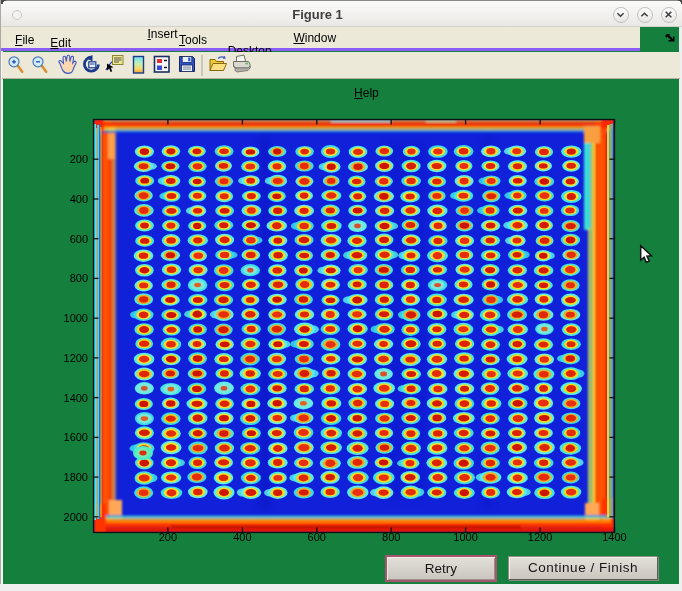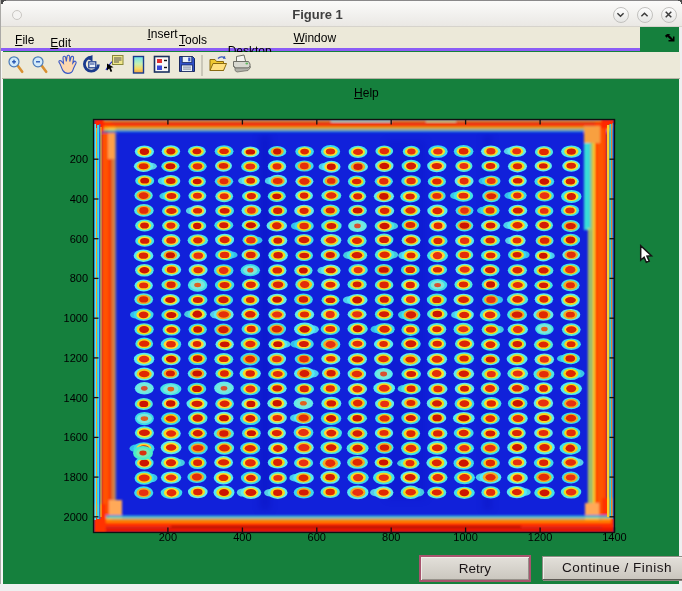--- a/index.html
+++ b/index.html
@@ -1,20 +1,20 @@
 <!DOCTYPE html>
 <html><head><meta charset="utf-8"><style>
 *{margin:0;padding:0;box-sizing:border-box}
 body{width:682px;height:591px;position:relative;overflow:hidden;background:#efeff0;font-family:"Liberation Sans",sans-serif}
 #win{position:absolute;left:0;top:0;width:682px;height:584px;background:#15803d;border-left:1px solid #aaa9a6;border-right:3px solid #efeff0;box-shadow:inset 1px 0 0 #f6f6f5,inset 2px 0 0 #f6f6f5;}
 #titlebar{position:absolute;left:0;top:0;width:682px;height:27px;background:linear-gradient(#fbfbfa,#eae8e4);border-top:1px solid #8a898a;border-bottom:1px solid #d6d3cc;}
 #title{position:absolute;left:0;top:5.5px;width:633px;text-align:center;font-weight:bold;font-size:13px;color:#3f3f3f;}
 #menubar{position:absolute;left:0;top:27px;width:639px;height:24px;background:#ece9d9;border-bottom:3px solid #8b5cf6;font-size:12px;color:#000;}
 #toolbar{position:absolute;left:1px;top:52px;width:678px;height:27px;background:#ece9d9;border-bottom:1px solid #b5b2a4;}
-.btn{position:absolute;font-size:13.5px;color:#1a1416;text-align:center;background:linear-gradient(#e3e0da,#cac6be);margin-left:34px;}
+.btn{position:absolute;font-size:13.5px;color:#1a1416;text-align:center;background:linear-gradient(#e3e0da,#cac6be);}
 </style></head><body>
 <div id="win">
 <div id="titlebar">
 <div style="position:absolute;left:0;top:-1px;width:5px;height:4px;background:radial-gradient(circle at 100% 100%, transparent 3px, #4a4a4a 3px);"></div>
 <div style="position:absolute;right:0;top:-1px;width:5px;height:4px;background:radial-gradient(circle at 0% 100%, transparent 3px, #4a4a4a 3px);"></div>
 <div style="position:absolute;left:11px;top:9px;width:10px;height:10px;border-radius:50%;border:1.3px solid #c9c6c2;background:#f4f3f1;"></div>
 <div id="title">Figure 1</div>
 <div style="position:absolute;left:612px;top:6px;width:16px;height:16px;border-radius:50%;border:1.4px solid #c2c1be;background:linear-gradient(#fdfdfd,#e6e6e4);box-sizing:border-box;">
 <svg width="13" height="13" viewBox="0 0 13 13" style="position:absolute;left:0.1px;top:0.1px">
           <path d="M3.4 5.2 L6.5 8.2 L9.6 5.2" fill="none" stroke="#3c3c3c" stroke-width="1.5"></path>

